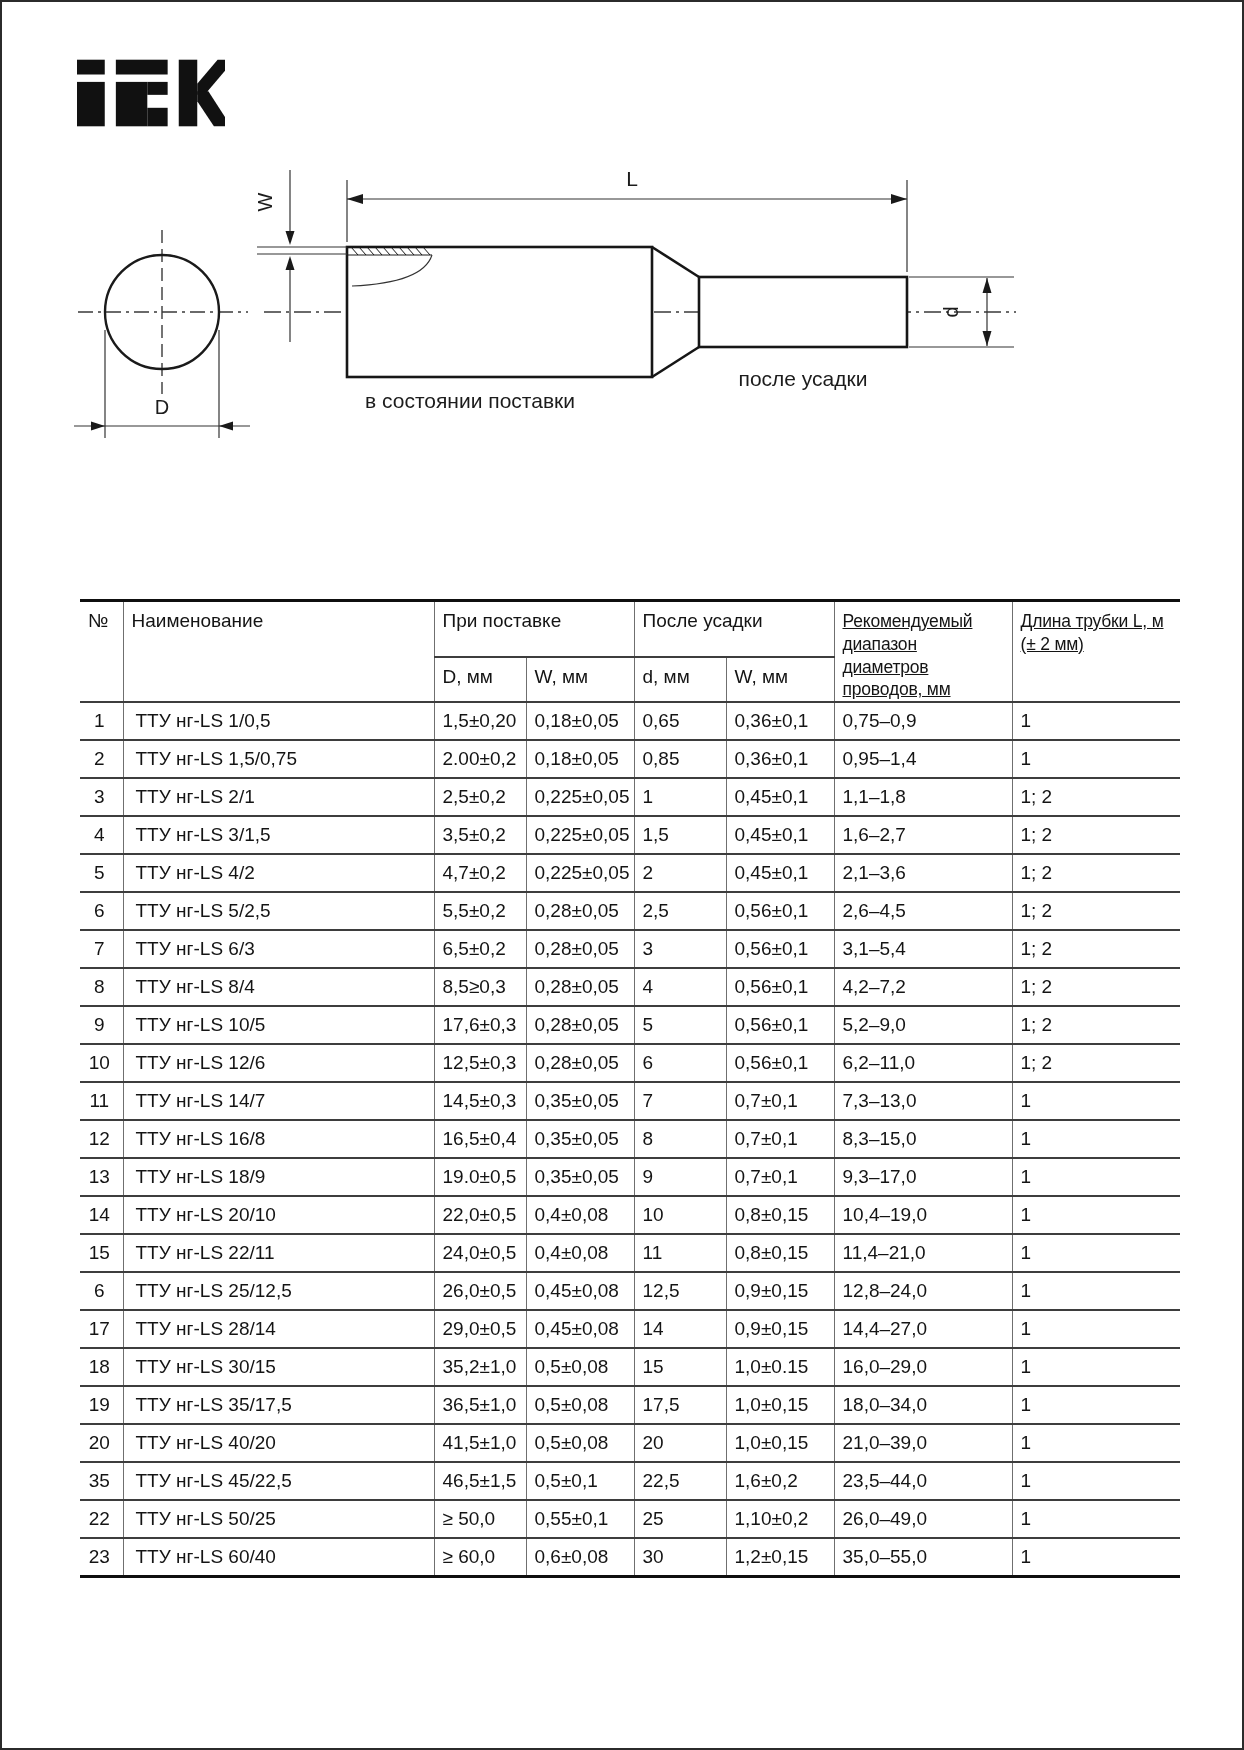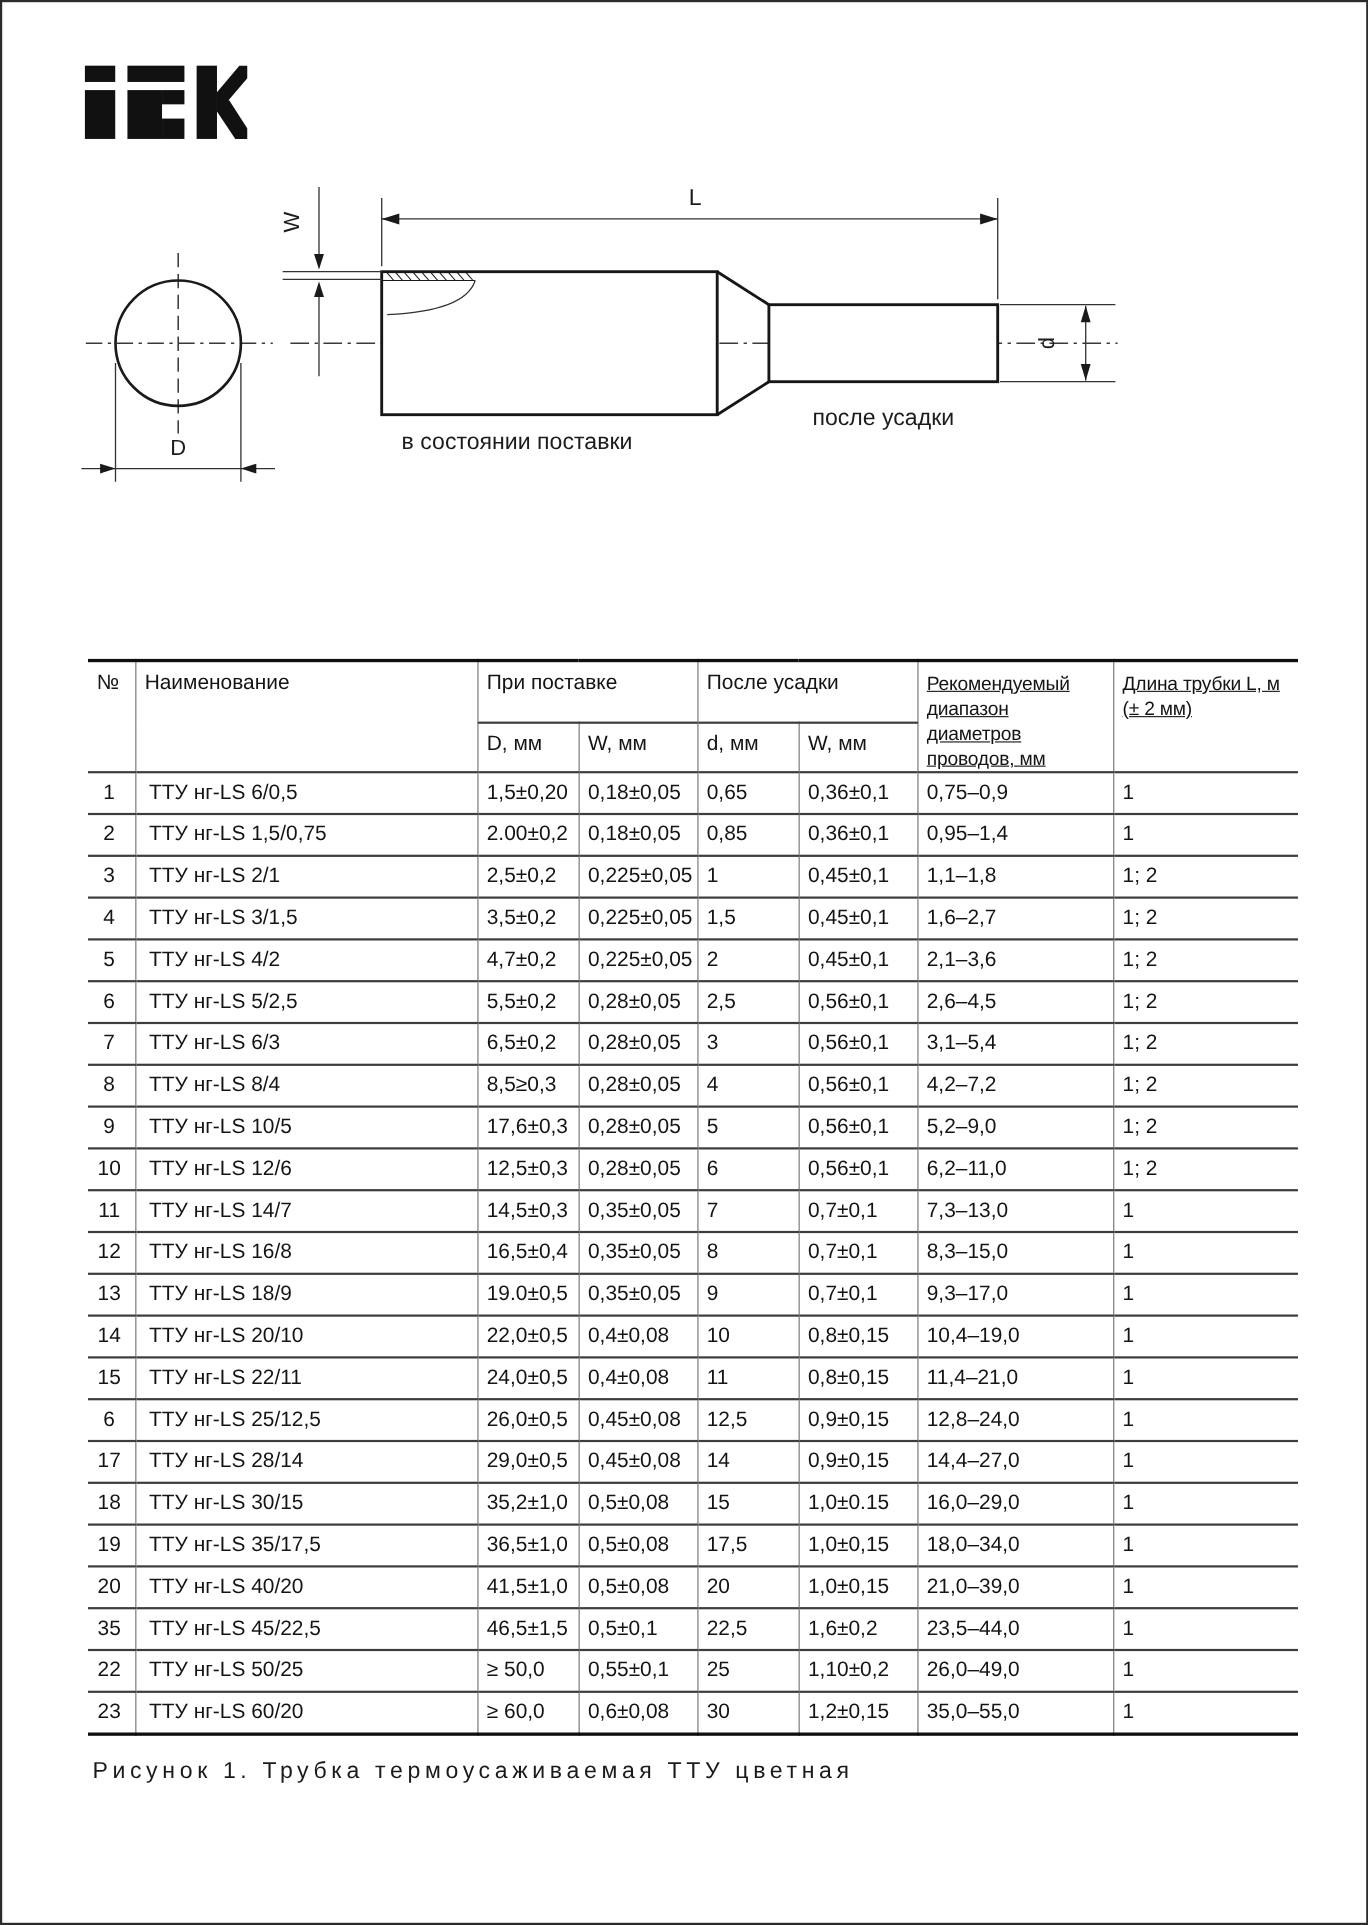--- a/index.html
+++ b/index.html
@@ -148,21 +148,21 @@
         <tr class="hdr-b">
           <th>D, мм</th>
           <th>W, мм</th>
           <th>d, мм</th>
           <th>W, мм</th>
         </tr>
       </thead>
       <tbody>
           <tr>
             <td>1</td>
-            <td>ТТУ нг-LS 6/0,5</td>
+            <td>ТТУ нг-LS 1/0,5</td>
             <td>1,5±0,20</td>
             <td>0,18±0,05</td>
             <td>0,65</td>
             <td>0,36±0,1</td>
             <td>0,75–0,9</td>
             <td>1</td>
           </tr>
           <tr>
             <td>2</td>
             <td>ТТУ нг-LS 1,5/0,75</td>
@@ -368,27 +368,26 @@
             <td>ТТУ нг-LS 50/25</td>
             <td>≥ 50,0</td>
             <td>0,55±0,1</td>
             <td>25</td>
             <td>1,10±0,2</td>
             <td>26,0–49,0</td>
             <td>1</td>
           </tr>
           <tr>
             <td>23</td>
-            <td>ТТУ нг-LS 60/20</td>
+            <td>ТТУ нг-LS 60/40</td>
             <td>≥ 60,0</td>
             <td>0,6±0,08</td>
             <td>30</td>
             <td>1,2±0,15</td>
             <td>35,0–55,0</td>
             <td>1</td>
           </tr>
         </tbody>
     </table>
   </div>
 
-  <div class="caption">Рисунок 1. Трубка термоусаживаемая ТТУ цветная</div>
 
 </div>
 
 </body></html>

